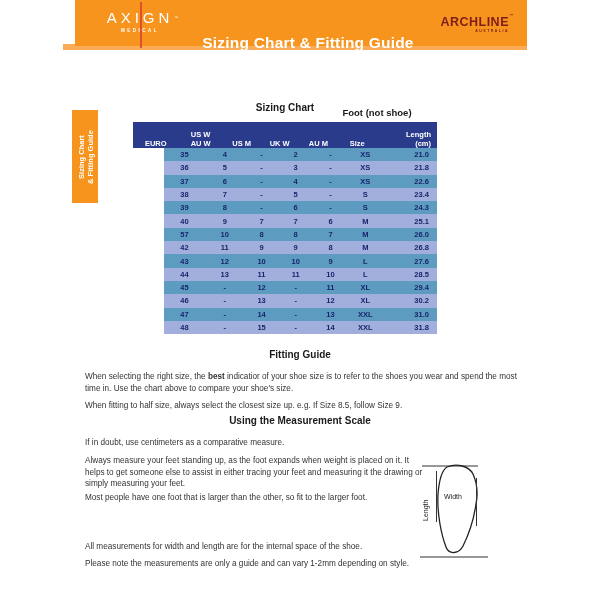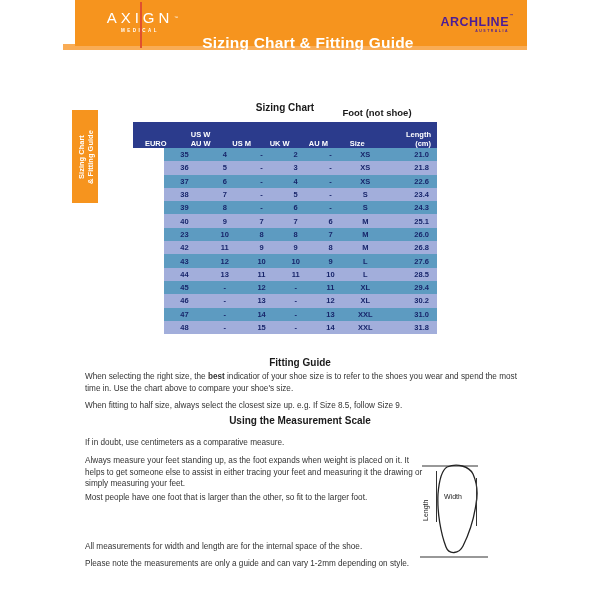--- a/index.html
+++ b/index.html
@@ -11,21 +11,21 @@
   .header-bar { position:absolute; left:75px; top:0; width:452px; height:46px; background:#F6941E; }
 
   .axign-logo { position:absolute; left:26px; top:9px; width:78px; height:32px; color:#fff; text-align:center; }
   .axign-word { font-size:15px; letter-spacing:4px; font-weight:400; line-height:18px; }
   .axign-tm { position:absolute; top:0; right:-3px; font-size:4px; }
   .axign-sub { font-size:4.5px; letter-spacing:2.5px; font-weight:bold; margin-top:1px; }
   .axign-line { position:absolute; left:39px; top:-7px; width:2px; height:46px; background:#E0502F; }
 
   .header-title { position:absolute; left:118px; top:22px; width:230px; text-align:center; color:#fff; font-size:15.5px; font-weight:bold; letter-spacing:0.2px;margin-top:12px; }
 
-  .archline-logo { position:absolute; right:18px; top:15px; color:#4c1d95; text-align:right; }
+  .archline-logo { position:absolute; right:18px; top:15px; color:#7f1d1d; text-align:right; }
   .archline-word { font-size:12.5px; font-weight:bold; letter-spacing:0.5px; position:relative; }
   .archline-tm { position:absolute; top:-2px; right:-5px; font-size:4px; }
   .archline-sub { font-size:3.5px; letter-spacing:1.5px; font-weight:bold; margin-top:0px; }
 
   
   .side-tab { position:absolute; left:72px; top:110px; width:26px; height:93px; background:#F6941E; }
   .side-tab-inner { position:absolute; width:93px; height:26px; left:-33.5px; top:33.5px; transform:rotate(-90deg); display:flex; flex-direction:column; justify-content:center; text-align:center; color:#fff; font-weight:bold; font-size:7.5px; line-height:9px; }
 
   
   .chart-title { position:absolute; left:133px; top:102px; width:304px; text-align:center; font-size:10px; font-weight:bold; color:#1a1a1a; }
@@ -40,21 +40,21 @@
   .trow.light { background:#A2AEDB; }
   .tcell { font-size:7.5px; font-weight:bold; color:#18266B; text-align:center; }
   .c0 { width:15%; } .c1 { width:14.5%; } .c2 { width:12.5%; } .c3 { width:12.5%; }
   .c4 { width:13%;gap:20px; } .c5 { width:12.5%; } .c6 { width:20%; }
   .hcell.c6 { align-items:flex-end; padding-right:6px; text-align:right; }
   .tcell.c6 { text-align:right; padding-right:8px; }
 
   
   .sec-title { position:absolute; left:0; width:600px; text-align:center; font-size:10px; font-weight:bold; color:#1a1a1a; }
   .para { position:absolute; left:85px; font-size:8.2px; line-height:11.5px; color:#333; }
-  #fitting-title { top:357px; }
+  #fitting-title { top:349px; }
   #p-fit-1 { top:371px; width:445px; }
   #p-fit-2 { top:400px; width:445px; }
   #measure-title { top:415px; }
   #p-ms-1 { top:437px; width:400px; }
   #p-ms-2 { top:455px; width:342px; }
   #p-ms-3 { top:492px; width:400px; }
   #p-ms-4 { top:541px; width:400px; }
   #p-ms-5 { top:558px; width:332px; }
 
   
@@ -171,21 +171,21 @@
       <div class="trow light">
         <div class="tcell c0">40</div>
         <div class="tcell c1">9</div>
         <div class="tcell c2">7</div>
         <div class="tcell c3">7</div>
         <div class="tcell c4">6</div>
         <div class="tcell c5">M</div>
         <div class="tcell c6">25.1</div>
       </div>
       <div class="trow dark">
-        <div class="tcell c0">23</div>
+        <div class="tcell c0">57</div>
         <div class="tcell c1">10</div>
         <div class="tcell c2">8</div>
         <div class="tcell c3">8</div>
         <div class="tcell c4">7</div>
         <div class="tcell c5">M</div>
         <div class="tcell c6">26.0</div>
       </div>
       <div class="trow light">
         <div class="tcell c0">42</div>
         <div class="tcell c1">11</div>

